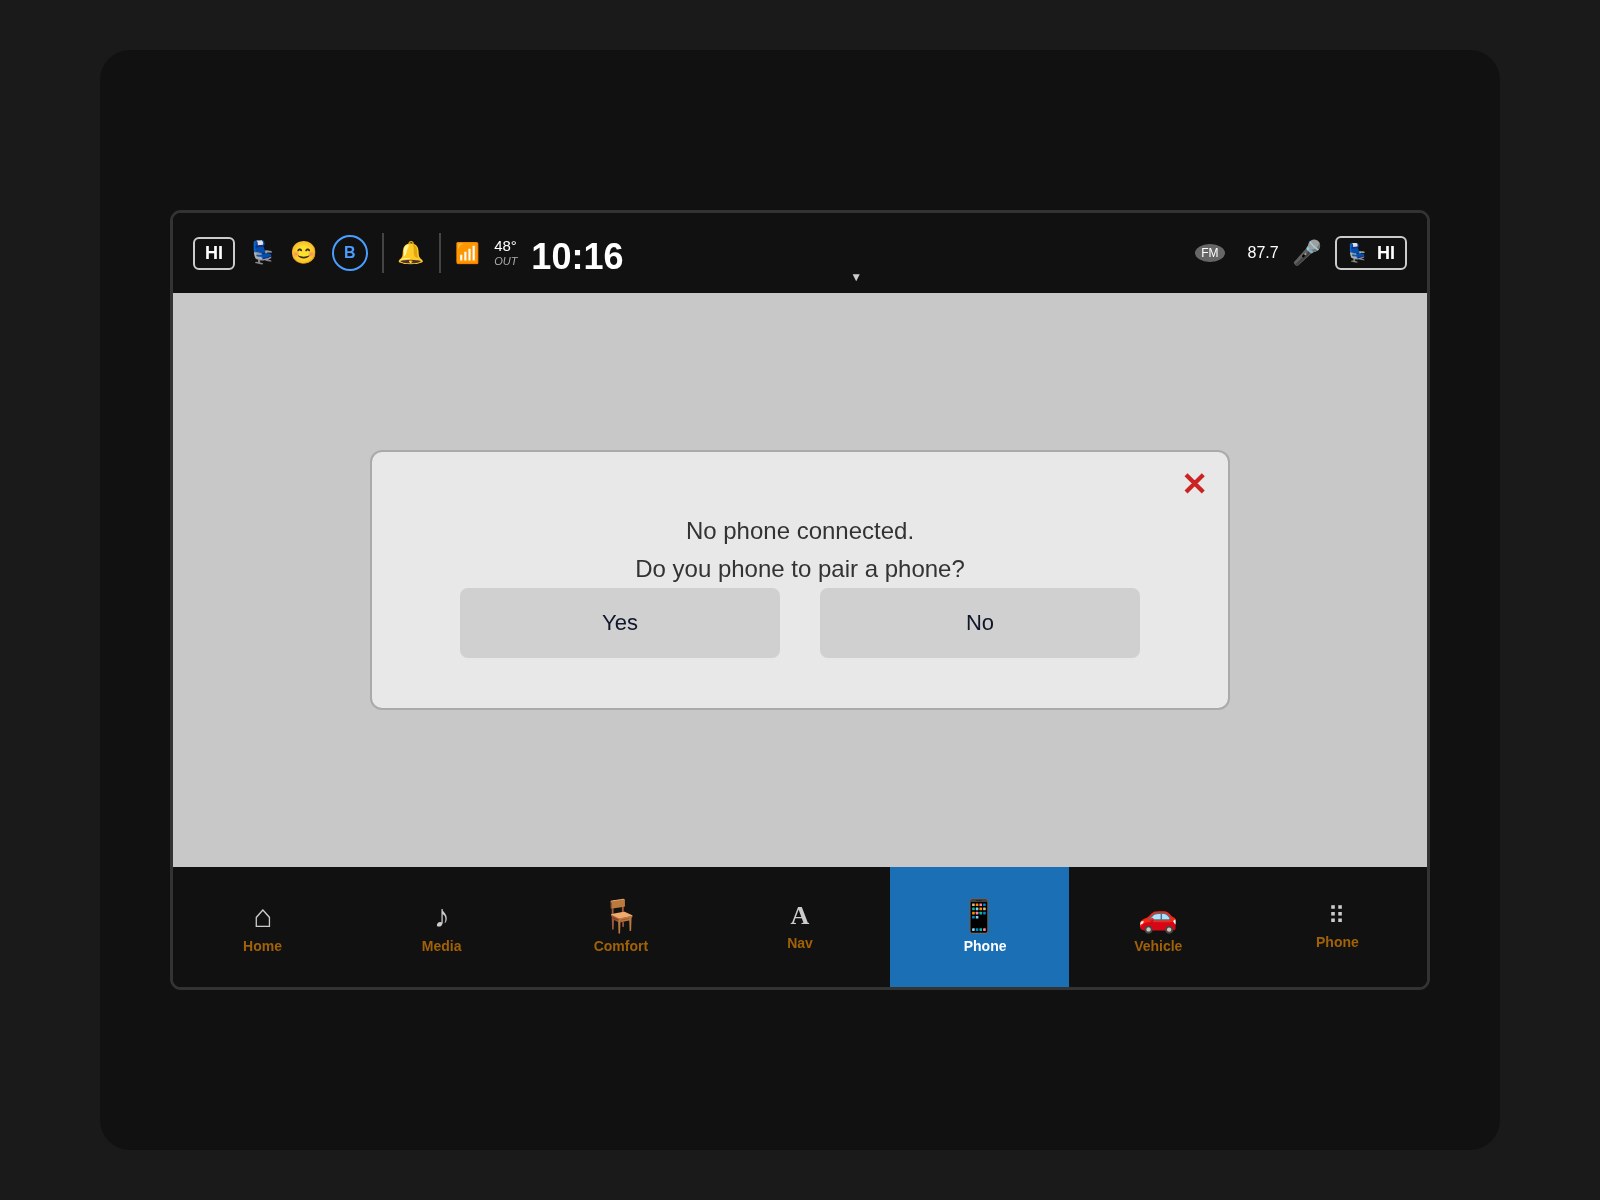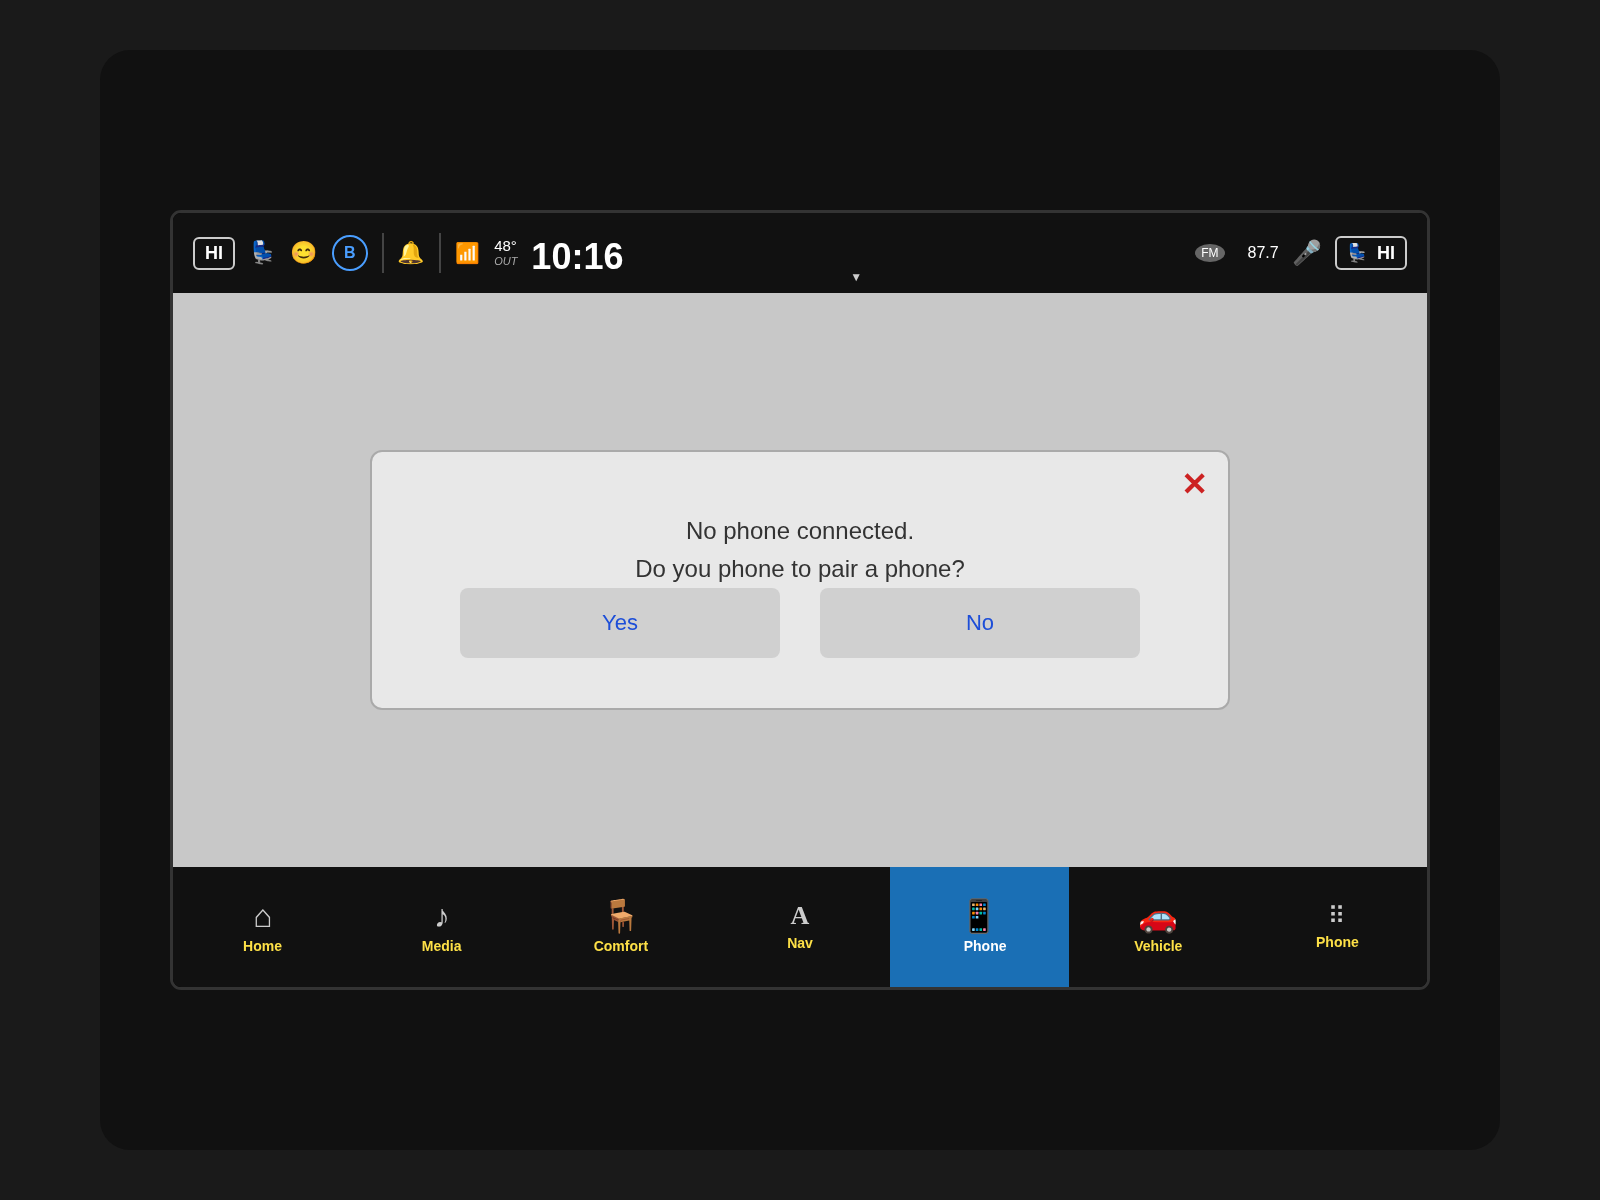--- a/index.html
+++ b/index.html
@@ -210,21 +210,21 @@
     }
 
     .dialog-btn {
       flex: 1;
       max-width: 320px;
       height: 70px;
       background: #d0d0d0;
       border: none;
       border-radius: 8px;
       font-size: 22px;
-      color: #1d4ed8;
+      color: #0f172a;
       cursor: pointer;
       display: flex;
       align-items: center;
       justify-content: center;
     }
 
     
     .bottom-nav {
       height: 120px;
       background: #111;
@@ -249,21 +249,21 @@
     }
 
     .nav-icon {
       font-size: 32px;
       line-height: 1;
     }
 
     .nav-label {
       font-size: 14px;
       font-weight: bold;
-      color: #fde047;
+      color: #a16207;
     }
 
     .nav-item.active .nav-label {
       color: #fff;
       padding-left: 12px;
     }
 
     .nav-item.active .nav-icon {
       color: #fff;
     }

